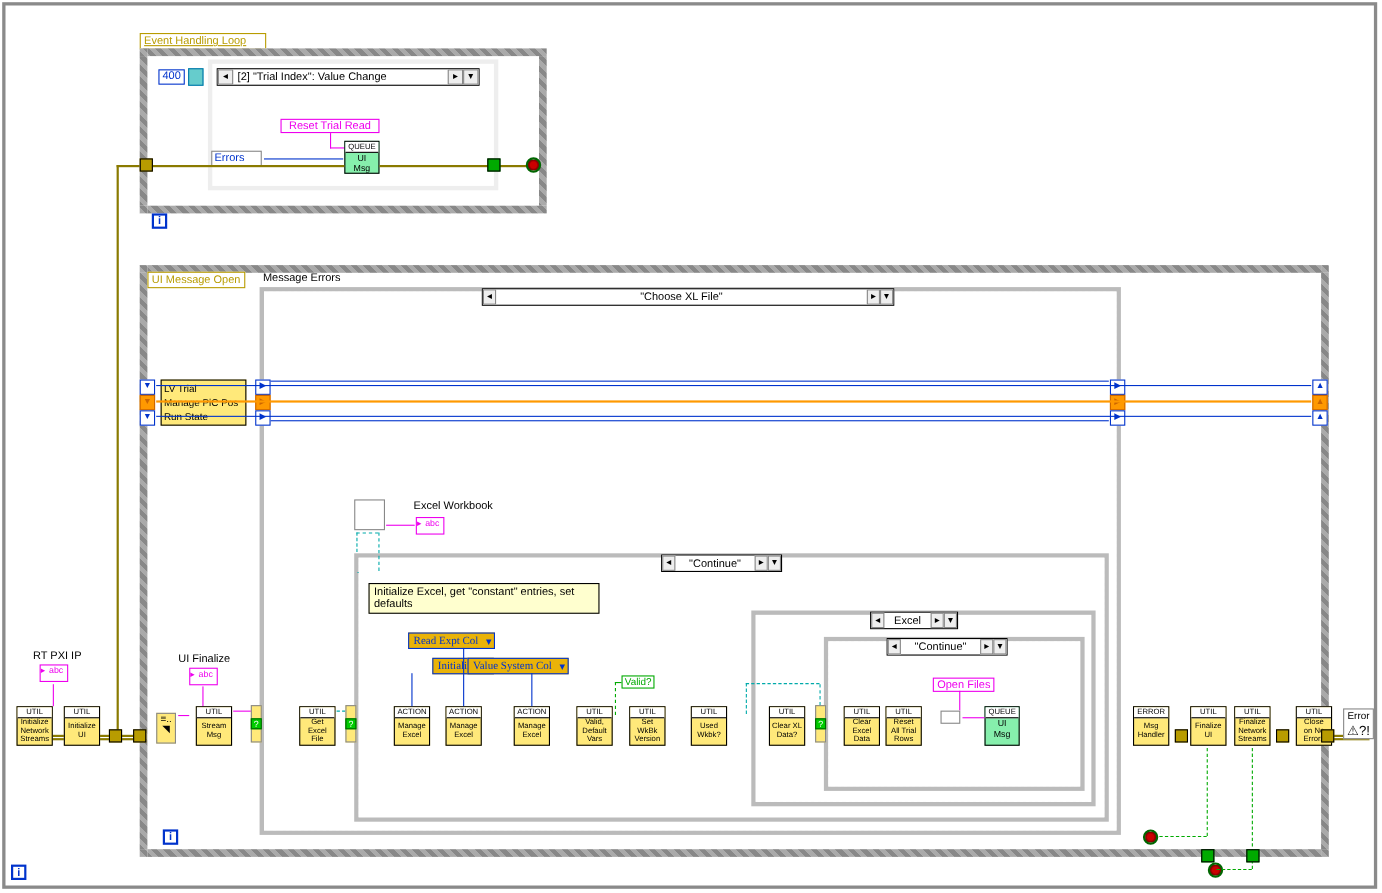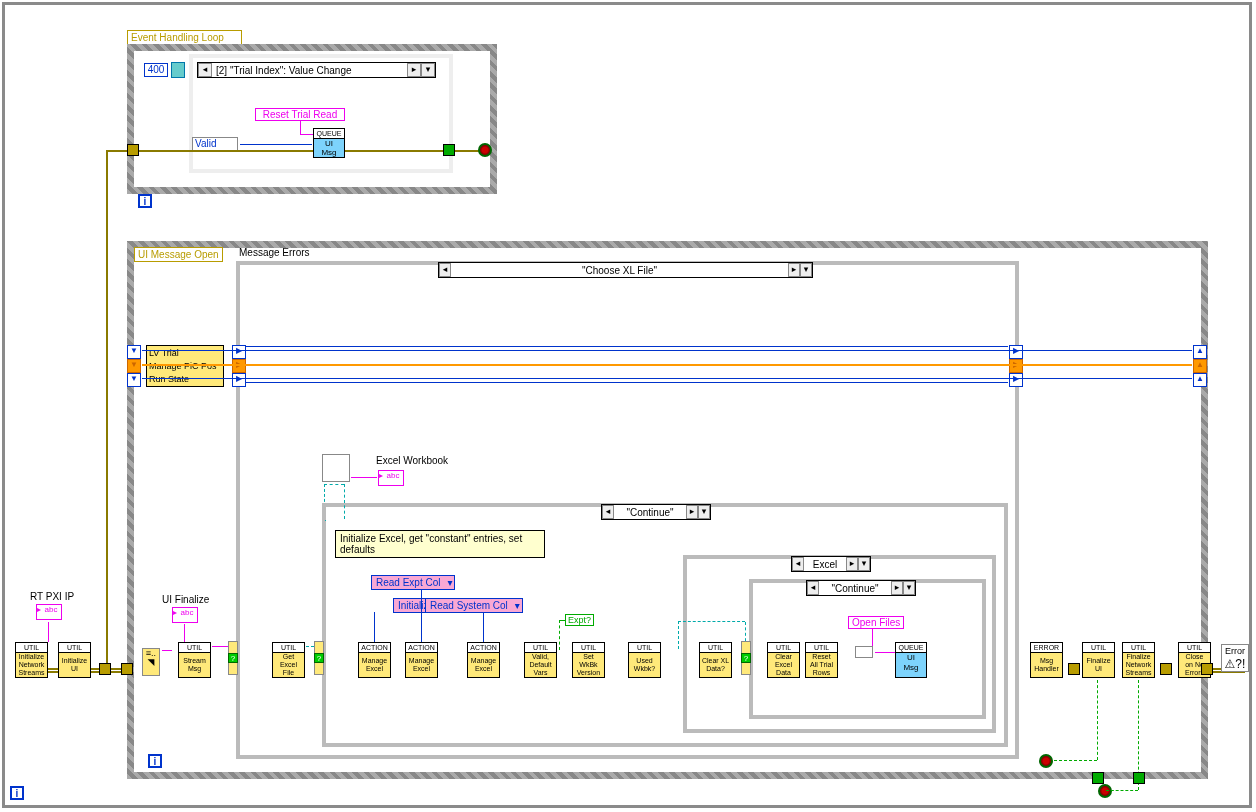--- a/index.html
+++ b/index.html
@@ -34,20 +34,21 @@
   }
   
   .ehl-label {
     position:absolute;
     left:127px; top:30px;
     width:115px;
     border:1px solid #b89c00;
     background:#fff;
     color:#b89c00;
     padding:1px 3px;
+    text-decoration:underline;
   }
   .ehl-frame {
     position:absolute;
     left:127px; top:44px;
     width:370px; height:150px;
     background:#fff;
     border:7px solid;
     border-image: repeating-linear-gradient(45deg,#aaa 0 4px,#888 4px 8px) 7;
   }
   .timeout-box {
@@ -101,21 +102,21 @@
     position:absolute;
     left:192px; top:137px;
     width:46px; height:14px;
     border:1px solid #888;
     background:#fff; color:#0033cc;
     padding:0 2px;
   }
   .queue-vi {
     position:absolute;
     width:32px; height:30px;
-    background:#7dd3fc;
+    background:#86efac;
     border:1px solid #000;
     text-align:center;
     font-size:8px;
     line-height:9px;
   }
   .queue-vi .top { background:#fff; border-bottom:1px solid #000; font-size:7px; }
   .stop-circle {
     position:absolute;
     width:14px; height:14px;
     border:2px solid #060;
@@ -183,23 +184,24 @@
   .wire-green-v{position:absolute;width:1px;border-left:1px dashed #0a0;}
   .comment-box{
     position:absolute;
     background:#ffffcf;
     border:1px solid #000;
     padding:2px 4px;
     font-size:10px;
   }
   .ring-const{
     position:absolute;
-    background:#f9a8d4; border:1px solid #0033cc;
+    background:#eab308; border:1px solid #0033cc;
     color:#0033cc; font-size:10px;
     padding:1px 14px 1px 4px;
+    font-family:Liberation Serif, serif;
   }
   .ring-const::after{
     content:"▾"; position:absolute; right:2px; top:1px; color:#0033cc;
   }
   .string-const{
     position:absolute; border:1px solid #e0e; color:#e0e;
     padding:0 3px; font-size:10px; background:#fff;
   }
   .subvi{
     position:absolute; width:33px; height:36px;
@@ -249,21 +251,21 @@
 <div class="hourglass"></div>
 <div class="ehl-inner"></div>
 <div class="event-selector">
   <div class="arrow-l">◂</div>
   <div class="label">[2] "Trial Index": Value Change</div>
   <div class="arrow-r">▸</div>
   <div class="arrow-dd">▾</div>
 </div>
 <div class="wire-pink" style="left:300px;top:117px;width:1px;height:18px;border-top:none;border-left:1px solid #e0e;"></div>
 <div class="reset-label">Reset Trial Read</div>
-<div class="newval">Valid</div>
+<div class="newval">Errors</div>
 <div class="wire-blue" style="left:240px; top:144px; width:72px; height:1px;"></div>
 <div class="wire-pink" style="left:300px; top:134px; width:14px;"></div>
 <div class="queue-vi" style="left:313px; top:128px;">
   <div class="top">QUEUE</div>
   <div style="white-space:pre;">UI
 Msg</div>
 </div>
 <div class="wire-brown" style="left:137px; top:150px; width:176px;"></div>
 <div class="wire-brown" style="left:345px; top:150px; width:146px;"></div>
 <div class="tunnel-sq" style="left:443px; top:144px; background:#0a0;"></div>
@@ -333,22 +335,22 @@
   <div class="arrow-l">◂</div>
   <div class="label">"Continue"</div>
   <div class="arrow-r">▸</div>
   <div class="arrow-dd">▾</div>
 </div>
 
 <div class="comment-box" style="left:335px;top:530px;width:210px;">Initialize Excel, get "constant" entries, set defaults</div>
 
 <div class="ring-const" style="left:371px;top:575px;">Read Expt Col</div>
 <div class="ring-const" style="left:345px;top:598px;margin-left:48px;">Initialize</div>
-<div class="ring-const" style="left:425px;top:598px;">Read System Col</div>
-<div style="position:absolute;left:565px;top:614px;border:1px solid #0a0;color:#0a0;font-size:9px;padding:0 2px;background:#fff;">Expt?</div>
+<div class="ring-const" style="left:425px;top:598px;">Value System Col</div>
+<div style="position:absolute;left:565px;top:614px;border:1px solid #0a0;color:#0a0;font-size:9px;padding:0 2px;background:#fff;">Valid?</div>
 <div class="wire-green" style="left:559px;top:620px;width:6px;"></div>
 <div class="wire-green-v" style="left:559px;top:620px;height:30px;"></div>
 
 <div class="inner-case" style="left:683px;top:555px;width:313px;height:178px;">
     <div class="fill"></div>
   </div>
 <div class="case-selector" style="left:791px;top:556px;width:80px;">
   <div class="arrow-l">◂</div>
   <div class="label">Excel</div>
   <div class="arrow-r">▸</div>

